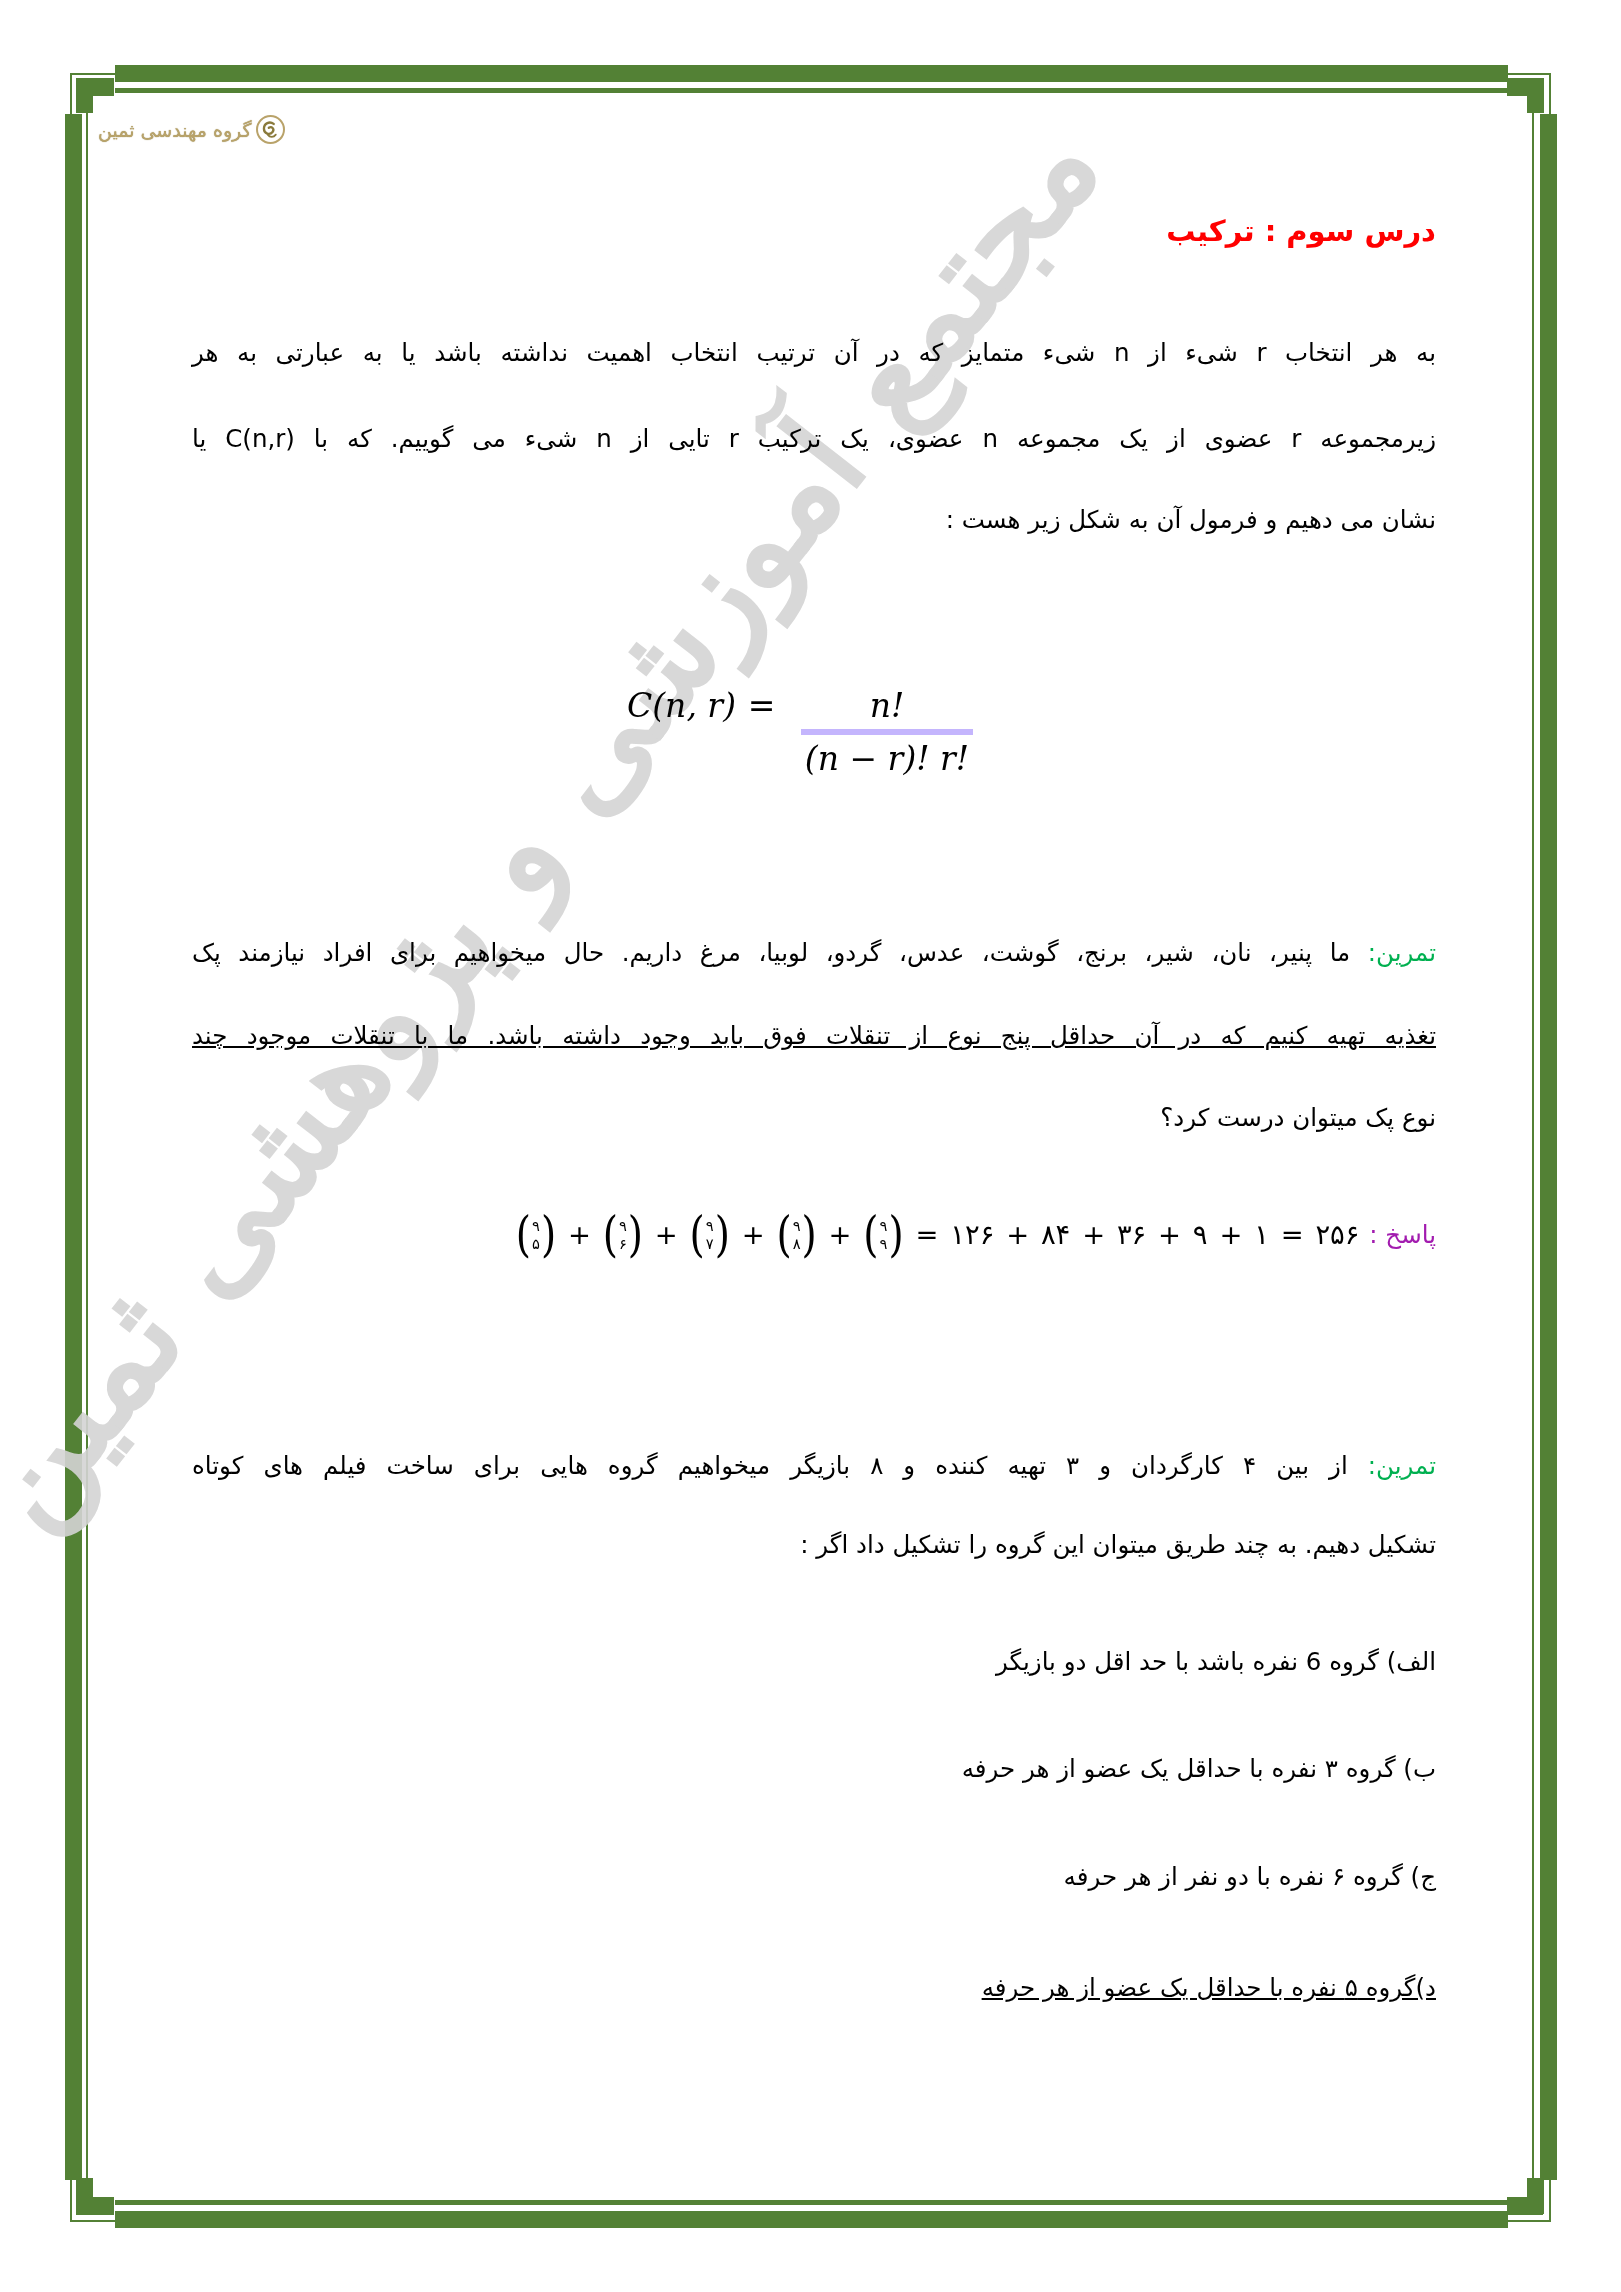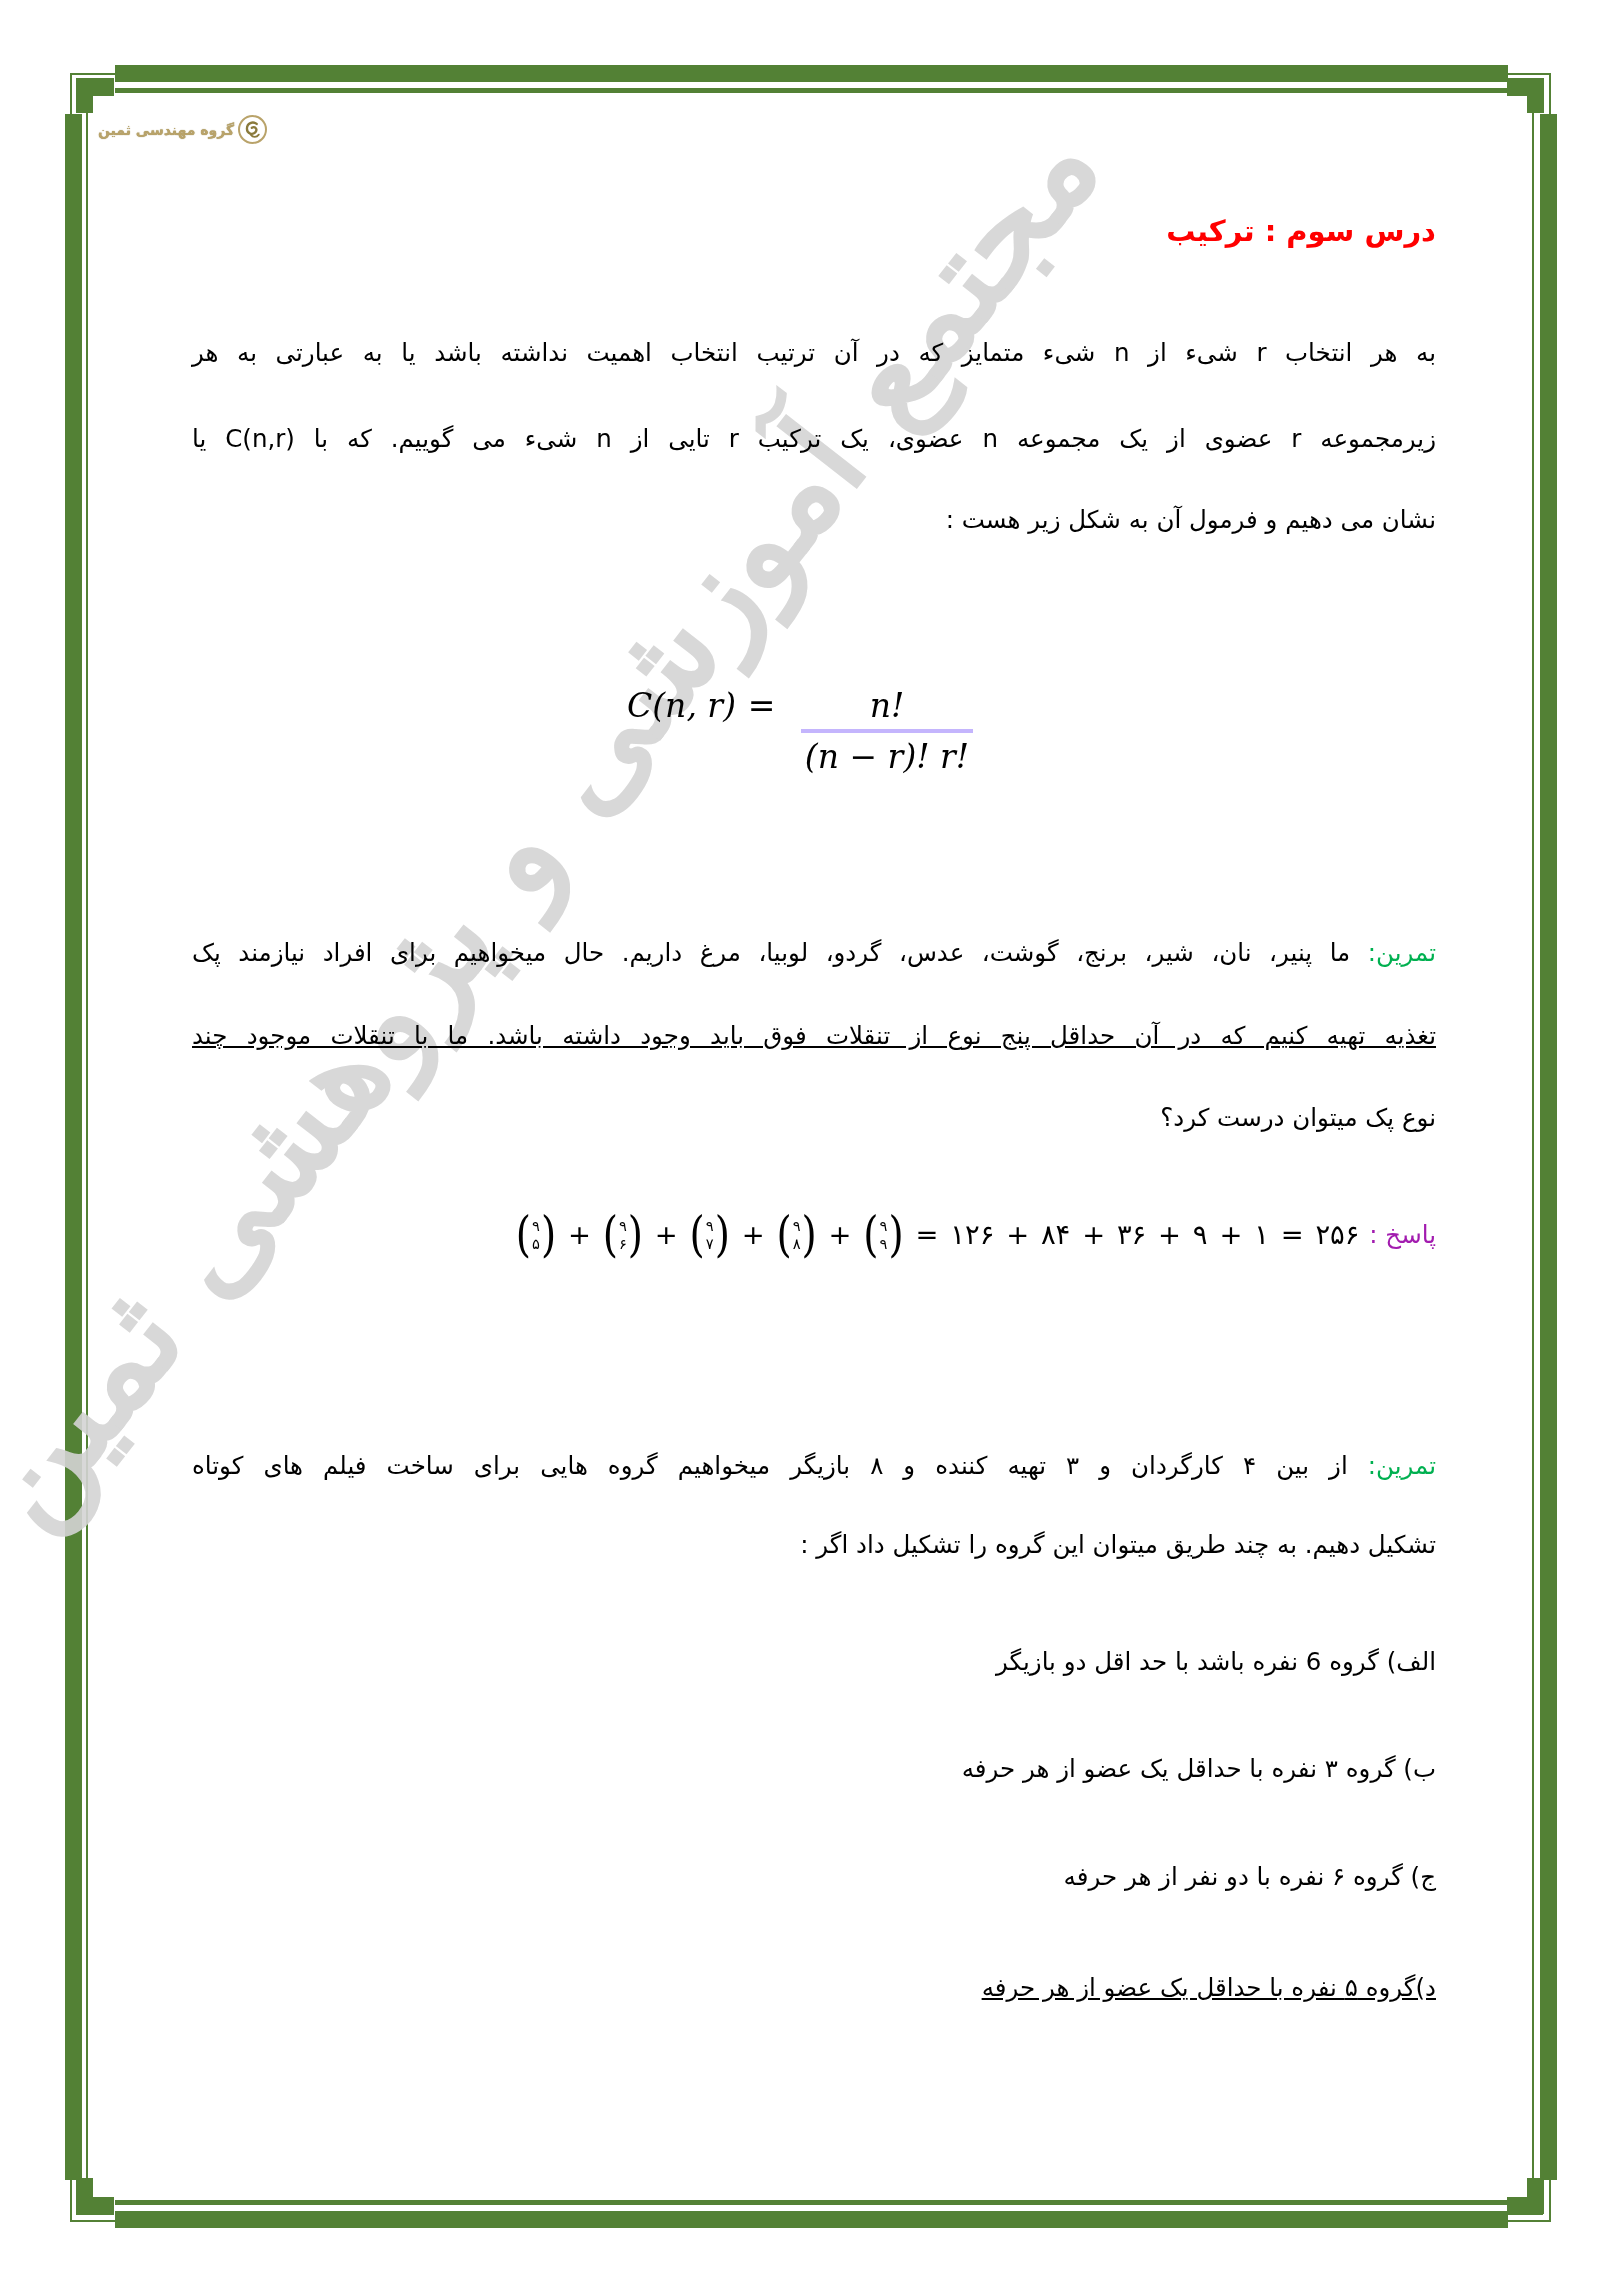--- a/index.html
+++ b/index.html
@@ -9,21 +9,21 @@
     font-family: "DejaVu Sans", sans-serif;
     color: #000;
   }
   .bar { position: absolute; background: #538135; }
   .thin { position: absolute; background: #538135; }
   .logo {
     position: absolute; left: 98px; top: 110px; height: 39px;
     display: flex; align-items: center; gap: 3.9px; direction: ltr;
   }
   .logo-text {
-    font-family: "DejaVu Sans", sans-serif; font-weight: bold; font-size: 14px;
+    font-family: "DejaVu Sans", sans-serif; font-weight: normal; font-size: 19px;
     color: #b9a36a; direction: rtl; letter-spacing: -0.5px;
     text-shadow: 0 0 1px #8a7a3c;
   }
   .logo-emblem {
     width: 29px; height: 29px; border: 2px solid #b9a36a; border-radius: 50%;
     display: flex; align-items: center; justify-content: center;
     color: #8a7a3c; font-weight: bold; font-size: 17.6px; box-sizing: border-box;
   }
   .watermark {
     position: absolute; left: 225px; top: 1098px; width: 1274px;
@@ -45,21 +45,21 @@
   .line.last { text-align-last: right; }
   .green { color: #00b050; margin-top: 28px; }
   .formula {
     position: absolute; left: 627px; top: 686px; direction: ltr;
     display: flex; align-items: flex-start;
     font-family: "DejaVu Serif", serif; font-style: italic; font-size: 33px;
   }
   .formula .up { font-style: normal; }
   .frac { display: inline-flex; flex-direction: column; align-items: center; margin-left: 13.7px; }
   .frac .num { padding: 0 9.8px 3.9px; }
-  .frac .den { border-top: 4px solid #c4b5fd; padding: 3.9px 3.9px 0; }
+  .frac .den { border-top: 6px solid #c4b5fd; padding: 3.9px 3.9px 0; }
   .answer {
     position: absolute; right: 185px; top: 1215px; direction: rtl;
     display: flex; align-items: center; gap: 9.8px; font-size: 26.5px;
     font-family: "DejaVu Sans", sans-serif;
   }
   .answer-label { color: #a21caf; font-size: 24.5px; }
   .eq { direction: ltr; display: flex; align-items: center; gap: 11.8px; font-size: 27.4px; }
   .binom {
     display: inline-flex; align-items: center; font-size: 39px; line-height: 1;
   }

